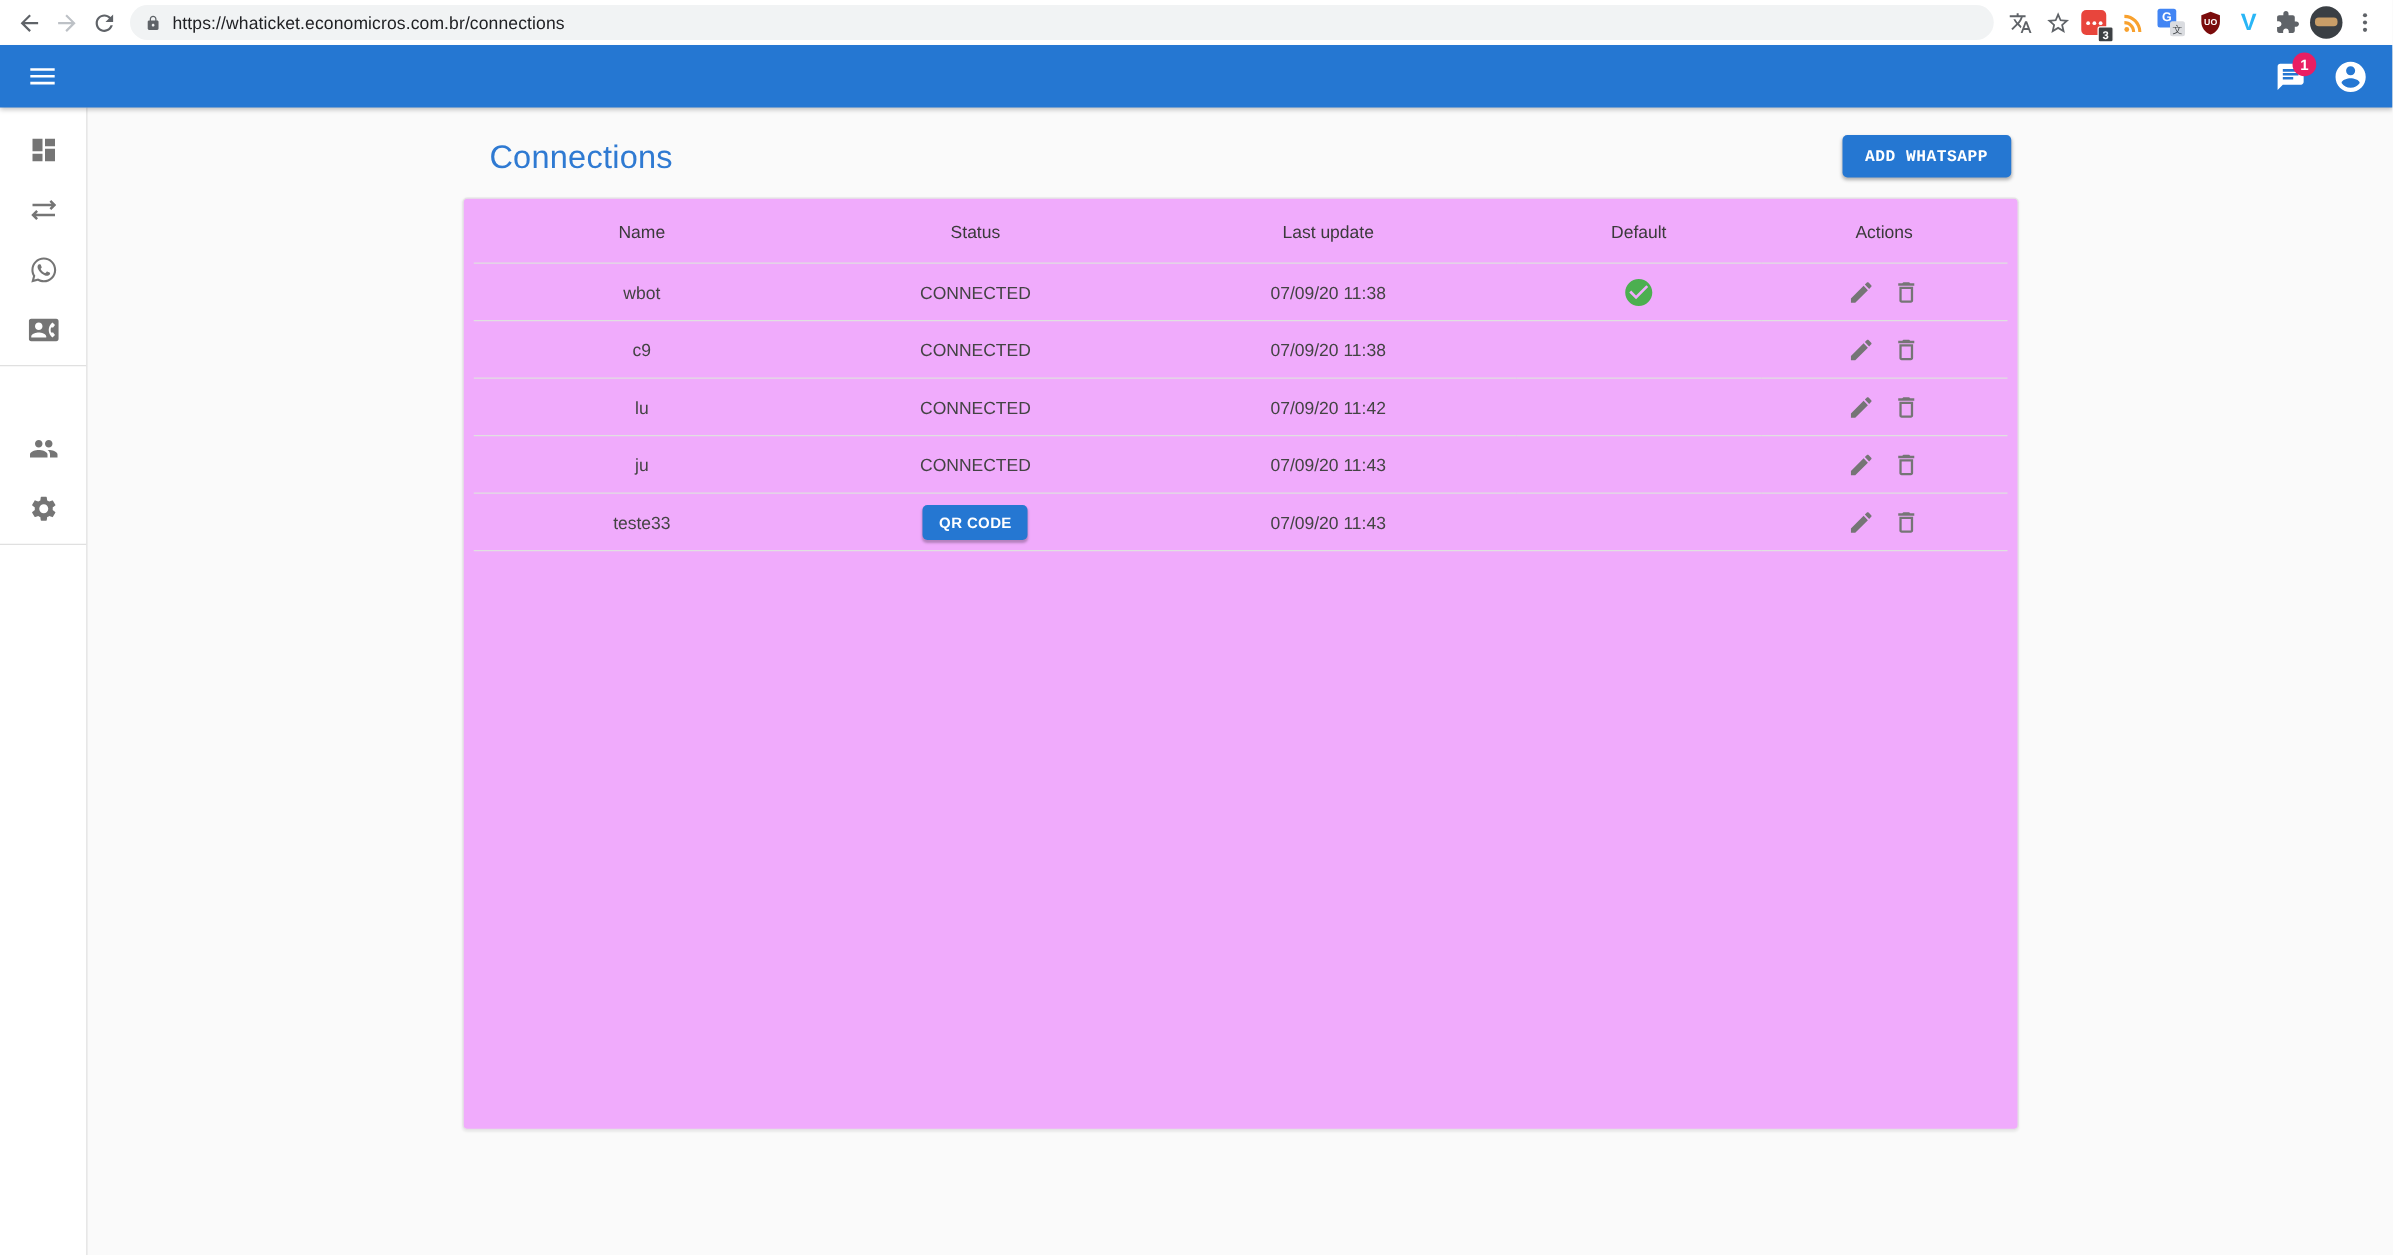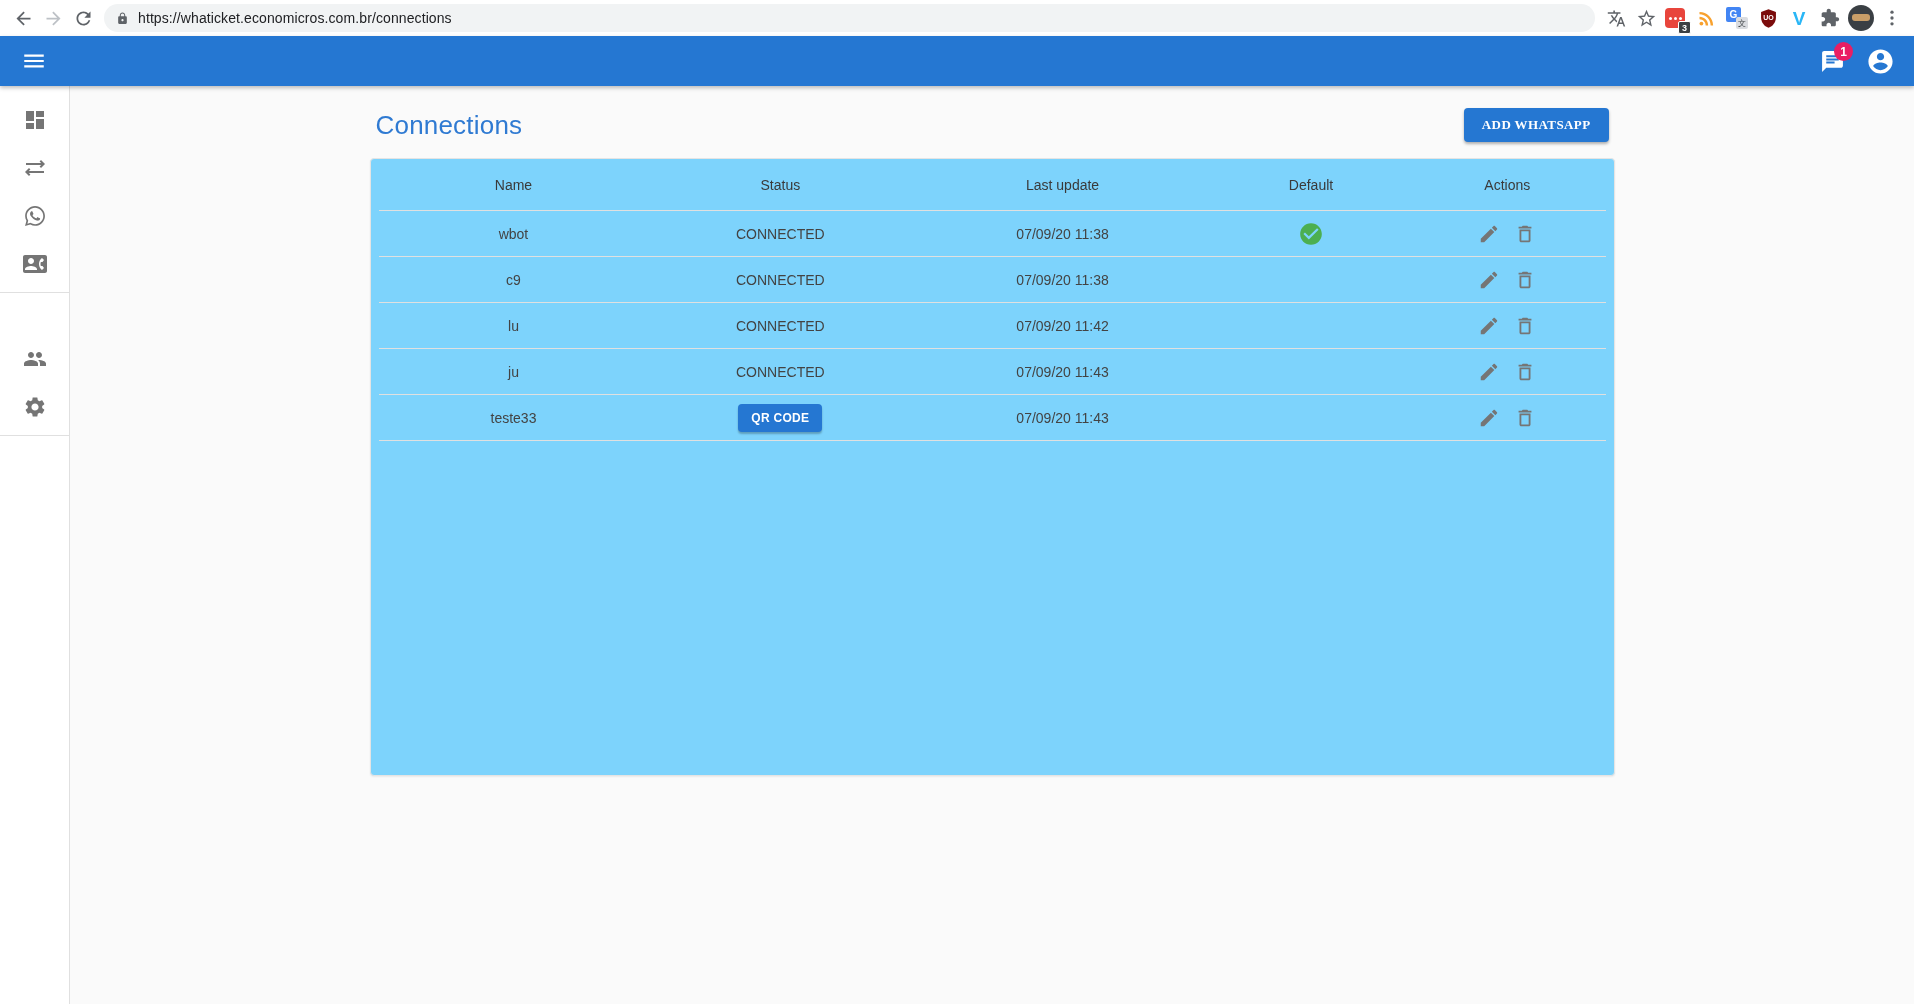--- a/index.html
+++ b/index.html
@@ -36,25 +36,25 @@
   .badge{position:absolute;top:1px;right:-1px;min-width:19px;height:19px;border-radius:10px;background:#e91e63;color:#fff;font-size:12px;display:flex;align-items:center;justify-content:center;padding:0 5px;box-sizing:border-box;font-weight:bold;}
   
   .layout{display:flex;height:918px;}
   .sidebar{width:70px;background:#fff;border-right:1px solid #e0e0e0;box-sizing:border-box;padding-top:10px;flex:none;}
   .side-item{height:48px;display:flex;align-items:center;justify-content:center;cursor:pointer;}
   .side-item svg{width:24px;height:24px;fill:#757575;display:block;}
   .side-divider{border:none;border-top:1px solid #e0e0e0;margin:4px 0;}
   .side-spacer{height:38px;}
   .content{flex:1;overflow:hidden;}
   .content-inner{width:1245px;margin:0 auto;}
-  .page-header{display:flex;align-items:center;justify-content:space-between;margin-top:22px;padding:0 6px;}
+  .page-header{display:flex;align-items:center;justify-content:space-between;margin-top:22px;padding:0 6px;margin-left:16px;}
   .page-title{font-size:26px;font-weight:500;color:#2f7ad2;margin:0;letter-spacing:.2px;}
-  .add-btn{background:#2577d2;color:#fff;border:none;border-radius:4px;height:34px;padding:0 18px;font-size:13px;font-weight:700;letter-spacing:.4px;box-shadow:0 2px 3px rgba(0,0,0,.3);cursor:pointer;font-family:Liberation Serif, serif;}
-  
-  .card{margin-top:16px;background:#7dd3fc;border:1px solid #e4e4e4;border-radius:4px;box-shadow:0 1px 2px rgba(0,0,0,.07);height:618px;box-sizing:border-box;padding:0 8px;overflow:hidden;}
+  .add-btn{background:#2577d2;color:#fff;border:none;border-radius:4px;height:34px;padding:0 18px;font-size:13px;font-weight:700;letter-spacing:.4px;box-shadow:0 2px 3px rgba(0,0,0,.3);cursor:pointer;font-family:Liberation Mono, monospace;}
+  
+  .card{margin-top:16px;background:#f0abfc;border:1px solid #e4e4e4;border-radius:4px;box-shadow:0 1px 2px rgba(0,0,0,.07);height:746px;box-sizing:border-box;padding:0 8px;overflow:hidden;}
   table{width:100%;border-collapse:collapse;font-size:14px;color:#434343;}
   th{height:49px;font-weight:500;color:#3a3a3a;text-align:center;border-bottom:1px solid #e0e0e0;font-size:14px;}
   td{height:43px;text-align:center;border-bottom:1px solid #e0e0e0;}
   .icon-btn{border:none;background:transparent;padding:4px;margin:0 3px;cursor:pointer;vertical-align:middle;}
   .icon-btn svg{width:22px;height:22px;fill:#757575;display:block;}
   .qr-btn{background:#2577d2;color:#fff;border:none;border-radius:4px;padding:7px 13px;font-size:12px;font-weight:700;letter-spacing:.3px;box-shadow:0 2px 2px rgba(0,0,0,.25);cursor:pointer;font-family:inherit;}
   .check-icon svg{width:26px;height:26px;fill:#4caf50;display:block;margin:0 auto;}
 </style>
 </head>
 <body>

